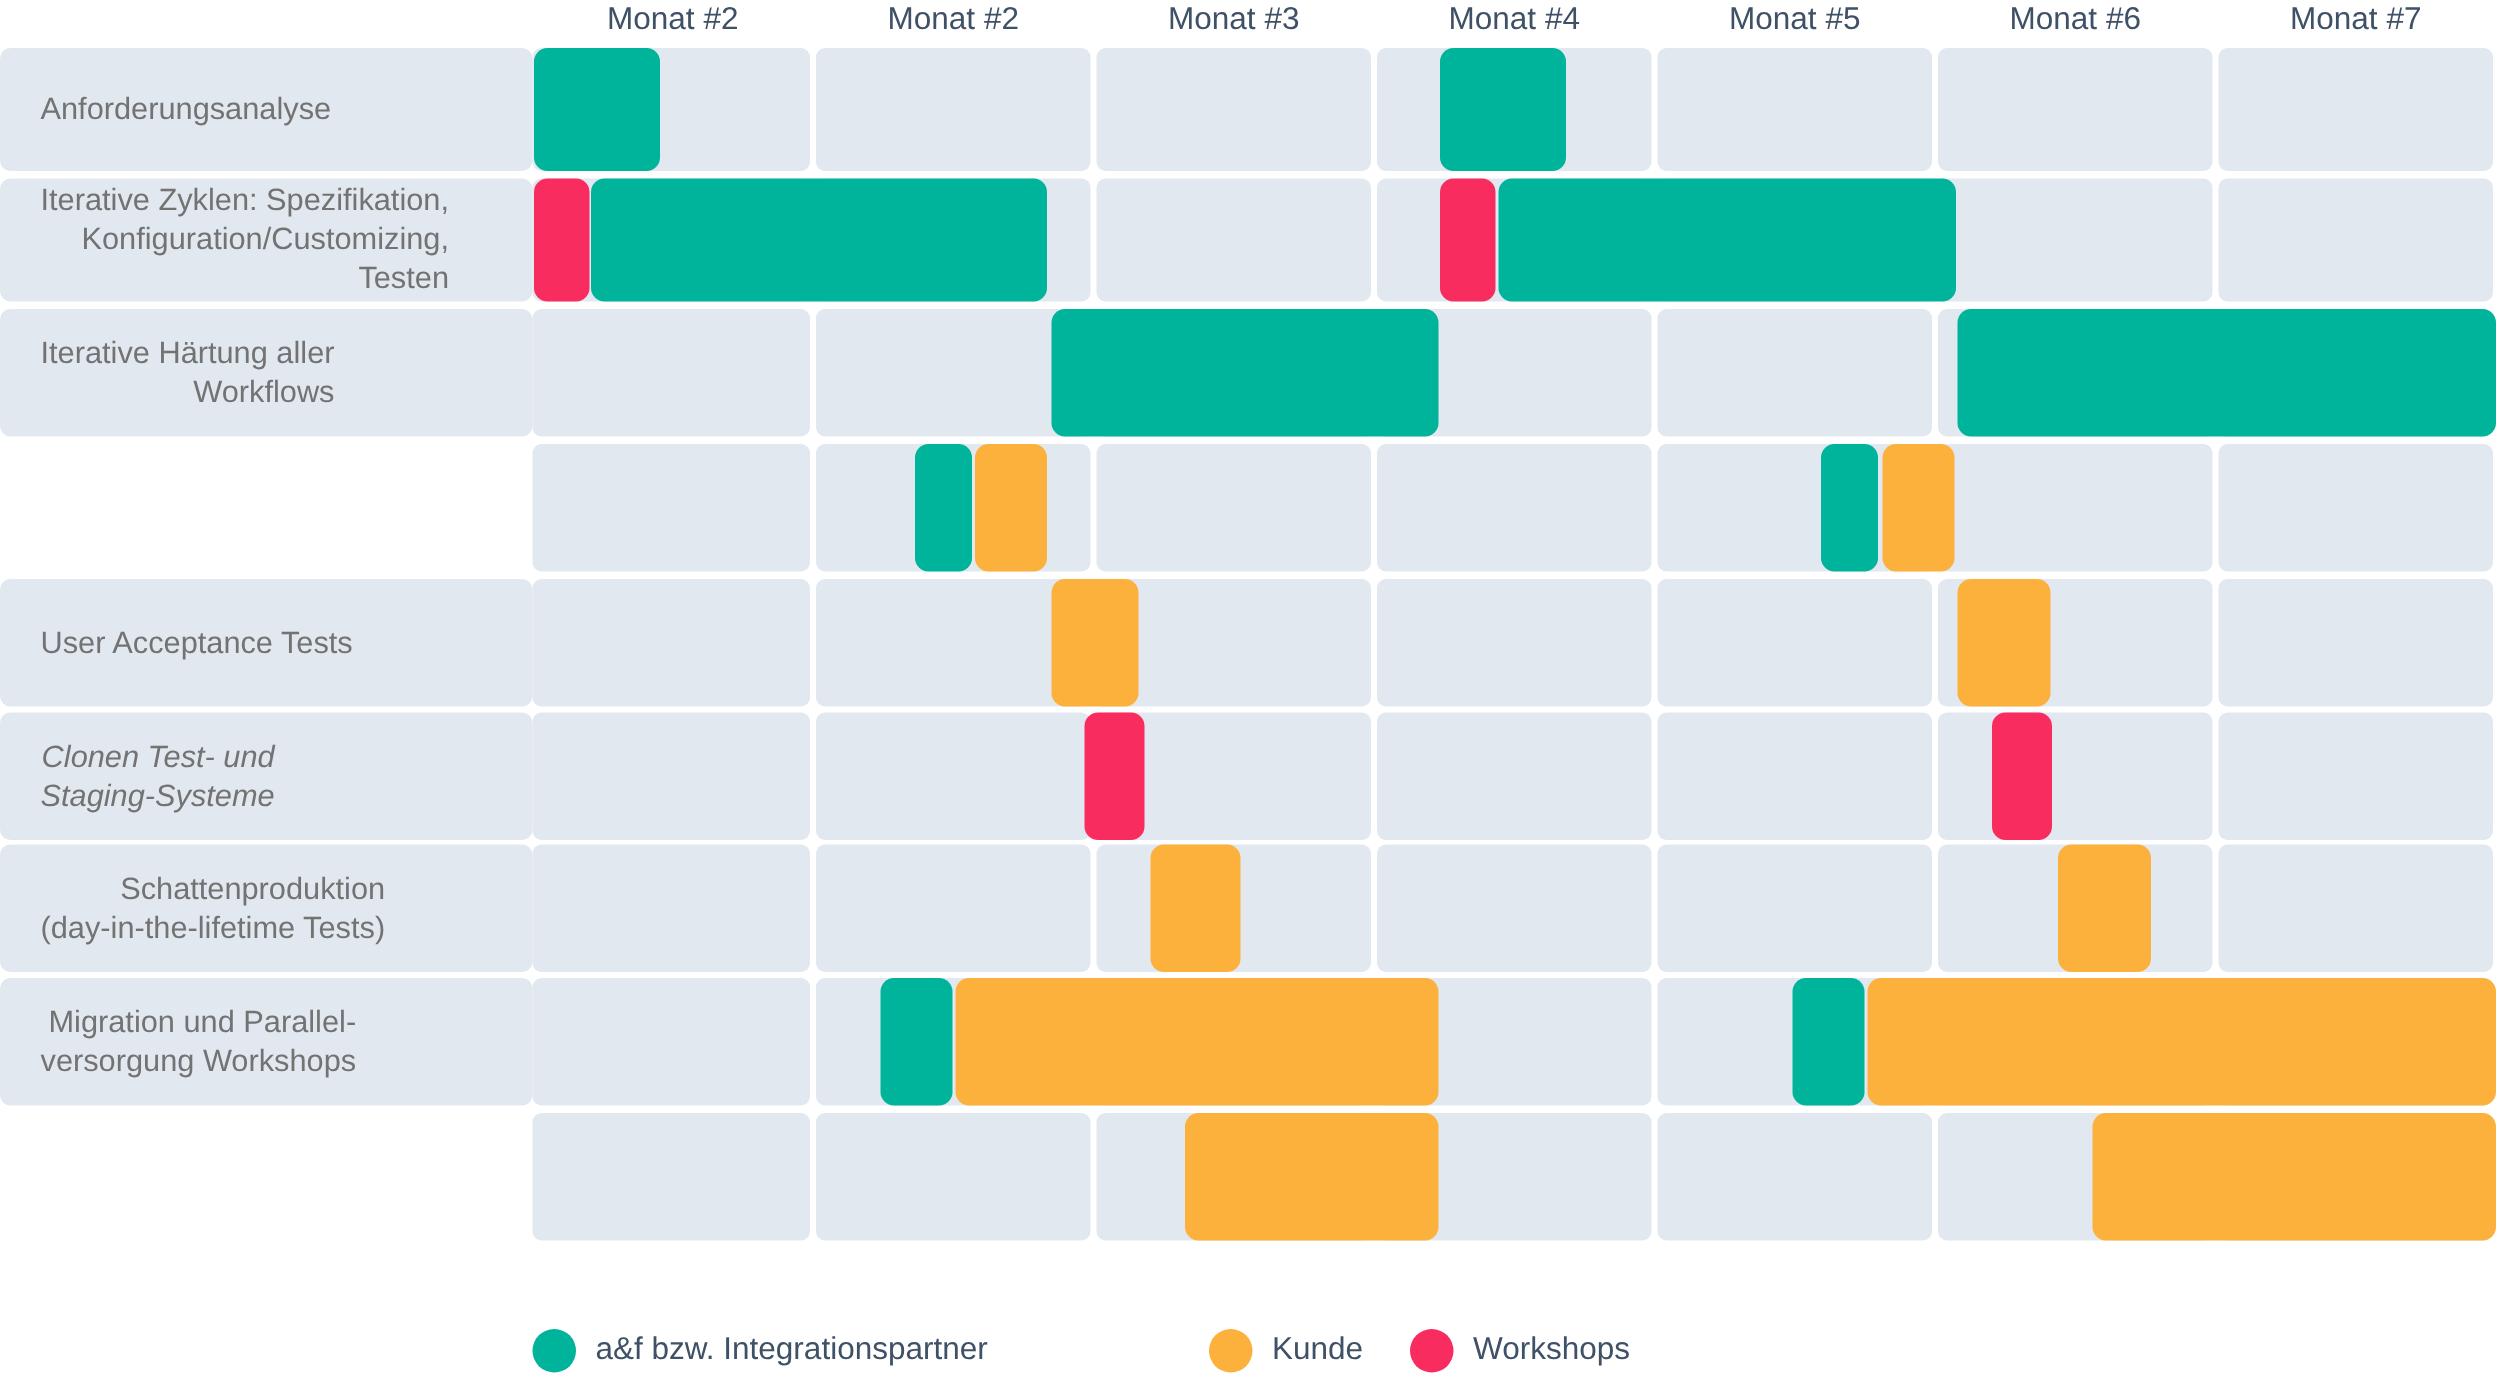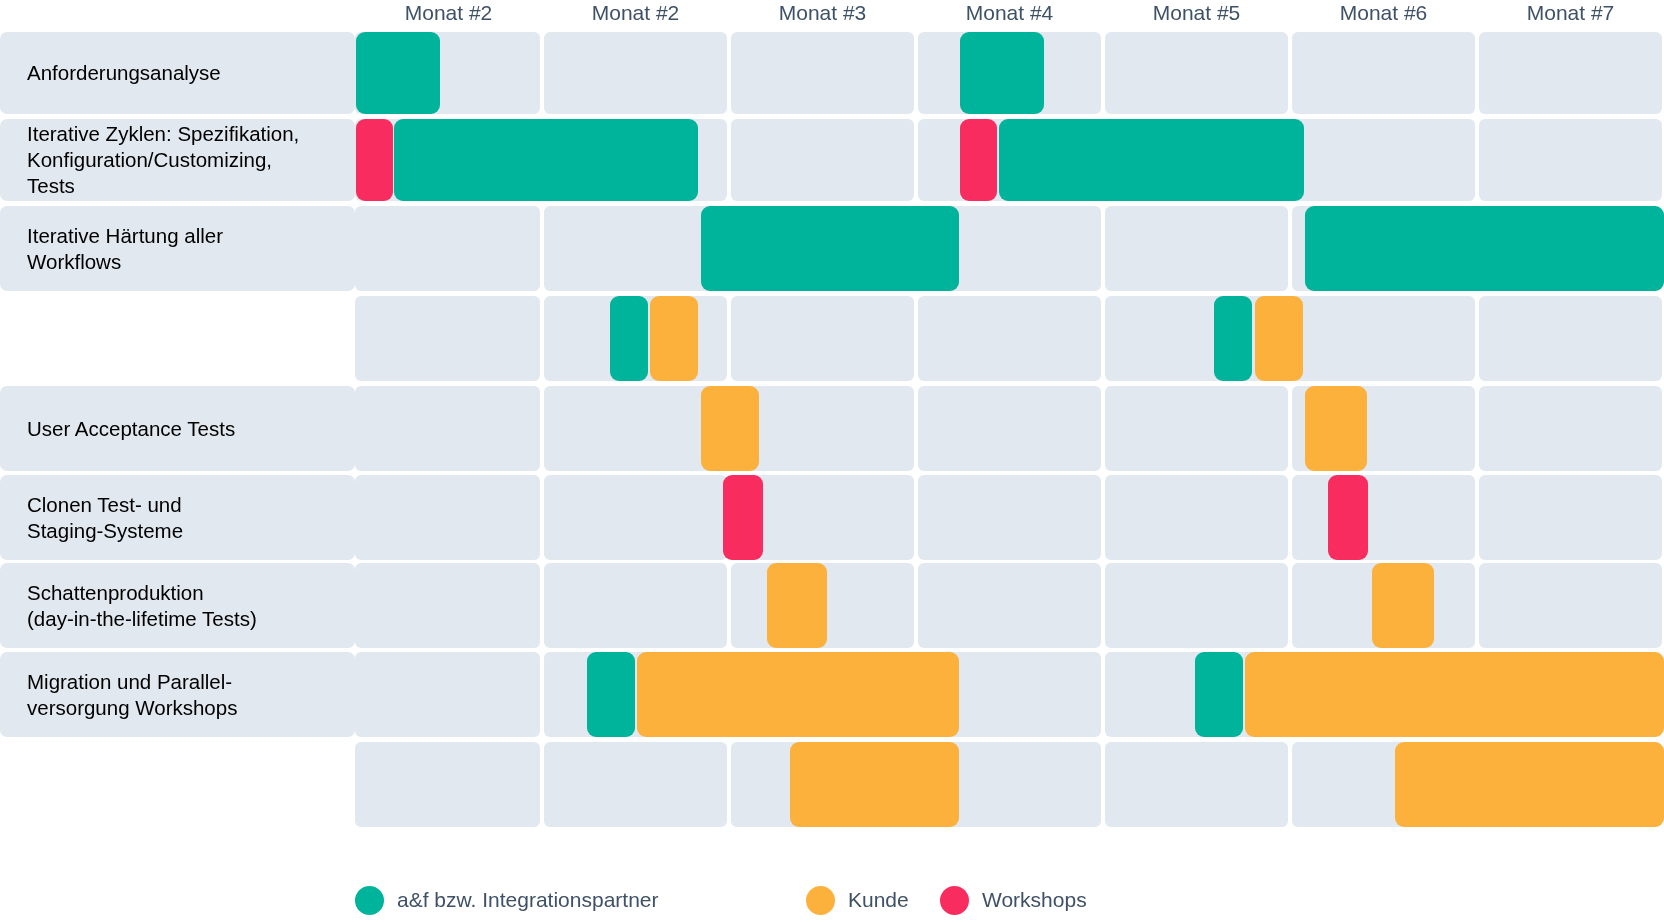--- a/index.html
+++ b/index.html
@@ -56,22 +56,23 @@
     border-radius: 7px;
     box-sizing: border-box;
     display: flex;
     align-items: center;
   }
   .row-label-text {
     padding-left: 27px;
     padding-right: 10px;
     font-size: 20.5px;
     line-height: 26px;
-    color: #000000;
+    color: #737373;
     white-space: pre-line;
+    text-align: right;
   }
   .cells {
     position: absolute;
     left: 355px;
     top: 0;
     right: 0;
     height: 100%;
   }
   .cell {
     position: absolute;
@@ -144,21 +145,21 @@
           <div class="cell" style="left: 937px; width: 183px;"></div>
           <div class="cell" style="left: 1124px; width: 183px;"></div>
           <div class="bar" title="a&amp;f bzw. Integrationspartner" style="left: 1px; width: 84px; background: rgb(0, 179, 155);"></div>
           <div class="bar" title="a&amp;f bzw. Integrationspartner" style="left: 605px; width: 84px; background: rgb(0, 179, 155);"></div>
         </div>
       </div>
       <div class="row" style="top: 119px; height: 82px;">
         <div class="row-label">
           <div class="row-label-text">Iterative Zyklen: Spezifikation,
 Konfiguration/Customizing,
-Tests</div>
+Testen</div>
         </div>
         <div class="cells">
           <div class="cell" style="left: 0px; width: 185px;"></div>
           <div class="cell" style="left: 189px; width: 183px;"></div>
           <div class="cell" style="left: 376px; width: 183px;"></div>
           <div class="cell" style="left: 563px; width: 183px;"></div>
           <div class="cell" style="left: 750px; width: 183px;"></div>
           <div class="cell" style="left: 937px; width: 183px;"></div>
           <div class="cell" style="left: 1124px; width: 183px;"></div>
           <div class="bar" title="Workshops" style="left: 1px; width: 37px; background: rgb(249, 44, 95);"></div>
@@ -208,21 +209,21 @@
           <div class="cell" style="left: 189px; width: 183px;"></div>
           <div class="cell" style="left: 376px; width: 183px;"></div>
           <div class="cell" style="left: 563px; width: 183px;"></div>
           <div class="cell" style="left: 750px; width: 183px;"></div>
           <div class="cell" style="left: 937px; width: 183px;"></div>
           <div class="cell" style="left: 1124px; width: 183px;"></div>
           <div class="bar" title="Kunde" style="left: 346px; width: 58px; background: rgb(252, 177, 60);"></div>
           <div class="bar" title="Kunde" style="left: 950px; width: 62px; background: rgb(252, 177, 60);"></div>
         </div>
       </div>
-      <div class="row" style="top: 475px; height: 85px;">
+      <div class="row" style="top: 475px; height: 85px; font-style: italic;">
         <div class="row-label">
           <div class="row-label-text">Clonen Test- und
 Staging-Systeme</div>
         </div>
         <div class="cells">
           <div class="cell" style="left: 0px; width: 185px;"></div>
           <div class="cell" style="left: 189px; width: 183px;"></div>
           <div class="cell" style="left: 376px; width: 183px;"></div>
           <div class="cell" style="left: 563px; width: 183px;"></div>
           <div class="cell" style="left: 750px; width: 183px;"></div>

